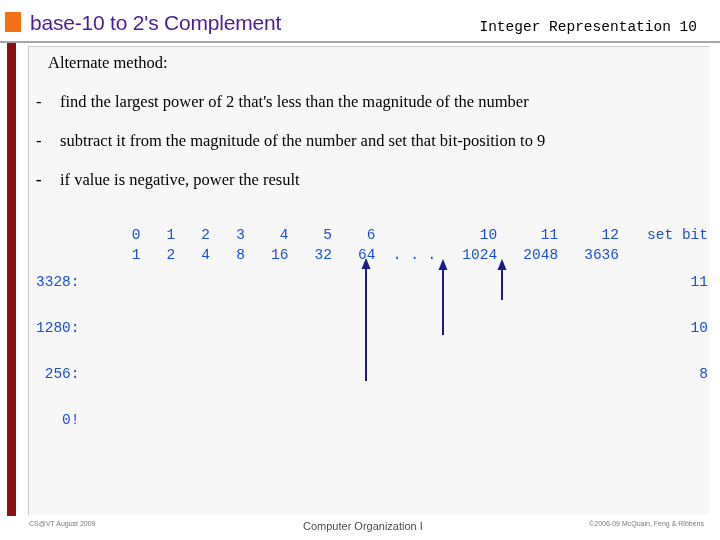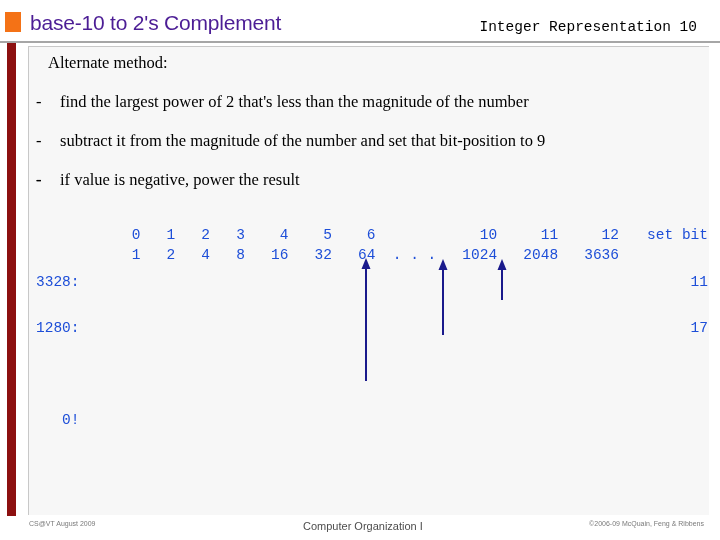--- a/index.html
+++ b/index.html
@@ -212,23 +212,27 @@
     <span class="mono-left">           1   2   4   8   16   32   64  . . .   1024   2048   3636     </span>
   </div>
 
   <div class="mono-row" id="row-v1">
     <span class="mono-left">3328:</span>
     <span class="mono-right">11</span>
   </div>
 
   <div class="mono-row" id="row-v2">
     <span class="mono-left">1280:</span>
-    <span class="mono-right">17</span>
-  </div>
-
+    <span class="mono-right">10</span>
+  </div>
+
+  <div class="mono-row" id="row-v3">
+    <span class="mono-left"> 256:</span>
+    <span class="mono-right">8</span>
+  </div>
 
   <div class="mono-row" id="row-v4">
     <span class="mono-left">   0!</span>
     <span class="mono-right"></span>
   </div>
 
 </div>
 
 <svg id="arrow-layer" width="720" height="540" viewBox="0 0 720 540">
   <g id="arrow-group">

